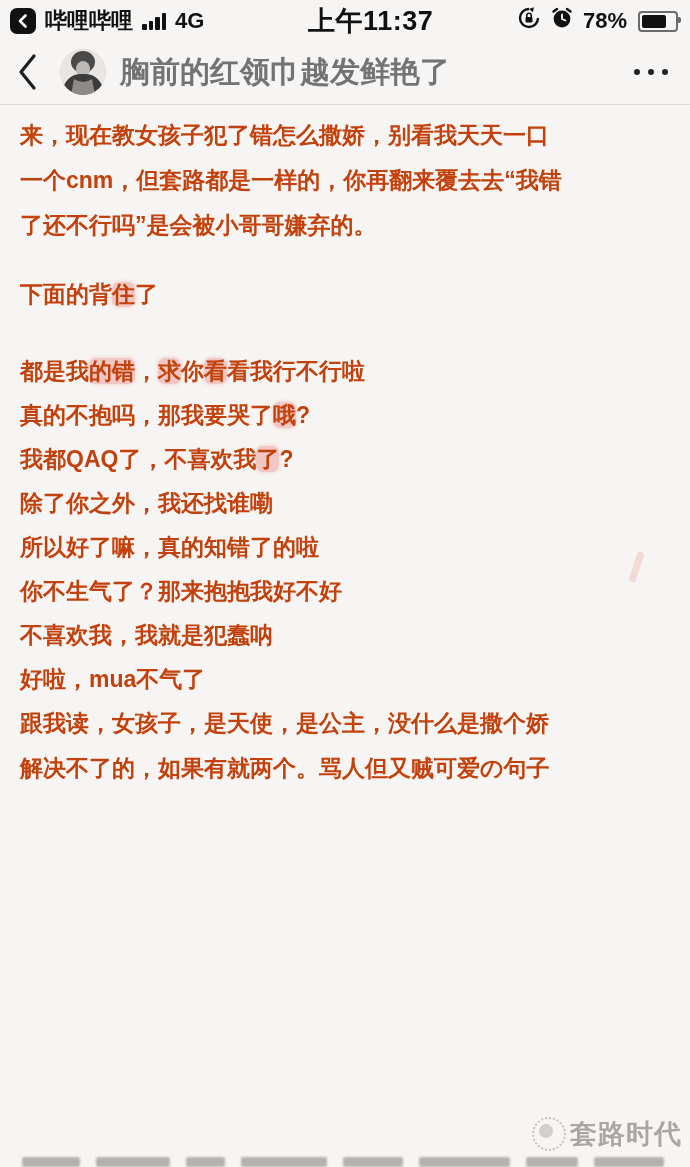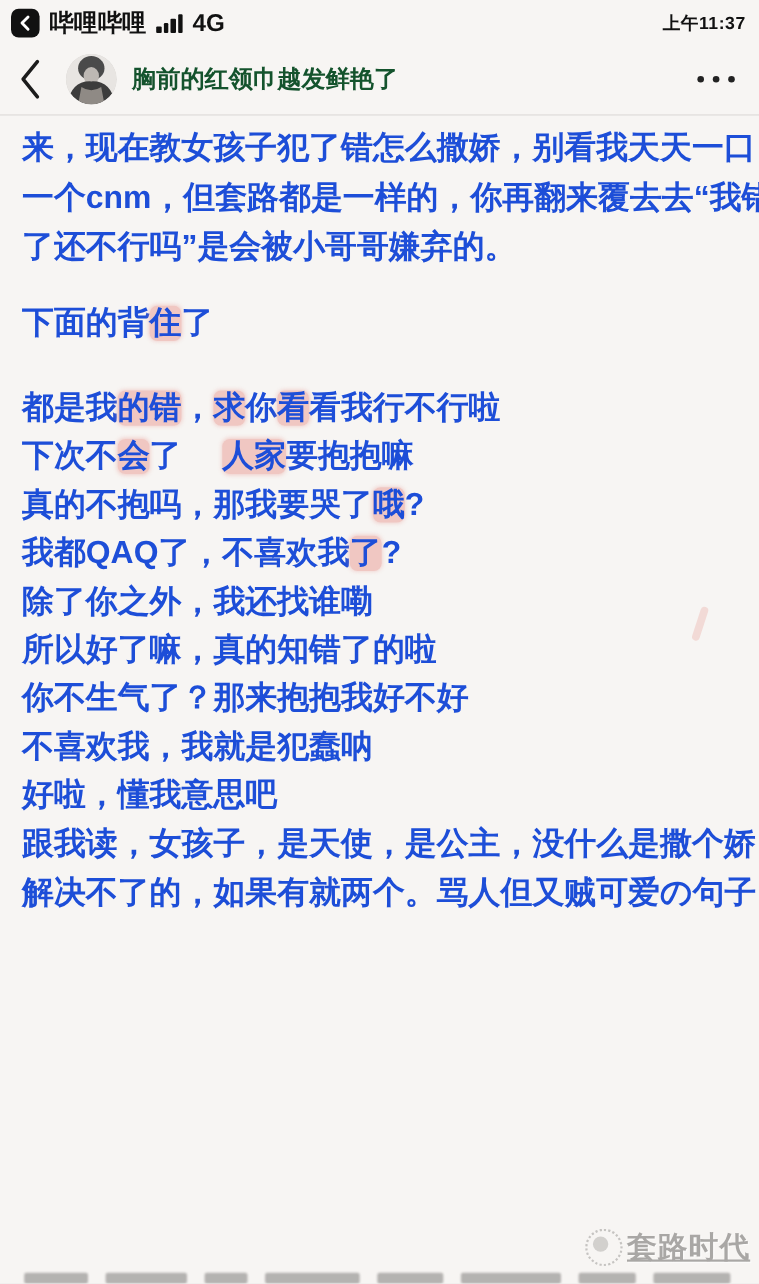--- a/index.html
+++ b/index.html
@@ -18,61 +18,60 @@
   .back-chip{
     width:26px;height:26px;border-radius:7px;background:#111;
     display:flex;align-items:center;justify-content:center;
   }
   .signal{display:flex;align-items:flex-end;gap:2px;height:17px;}
   .signal i{display:block;width:4.5px;background:#111;border-radius:1px;}
   .signal i:nth-child(1){height:6px;}
   .signal i:nth-child(2){height:9px;}
   .signal i:nth-child(3){height:13px;}
   .signal i:nth-child(4){height:17px;}
-  .sb-time{font-size:16px;font-weight:700;letter-spacing:.5px;margin-left:20px;}
+  .sb-time{font-size:27px;font-weight:700;letter-spacing:.5px;margin-left:20px;}
   .battery{position:relative;width:36px;height:17px;border:2px solid #6b6b6b;border-radius:4px;margin-left:2px;}
   .battery .fill{position:absolute;left:2px;top:2px;bottom:2px;width:24px;background:#111;border-radius:2px;}
   .battery .nub{position:absolute;right:-5px;top:4.5px;width:3px;height:6px;background:#6b6b6b;border-radius:0 2px 2px 0;}
   
   .nav-bar{
     height:64px; display:flex; align-items:center; padding:0 22px 0 16px;
     border-bottom:1px solid #dcdad8;
   }
   .nav-back{margin-right:22px;display:flex;align-items:center;}
   .avatar{
     width:46px;height:46px;border-radius:50%;overflow:hidden;flex:0 0 auto;
     margin-right:14px;background:#d8d5d2;
   }
-  .nav-title{font-size:22px;font-weight:700;color:#14532d;white-space:nowrap;}
+  .nav-title{font-size:30px;font-weight:700;color:#737373;white-space:nowrap;}
   .nav-more{margin-left:auto;display:flex;gap:8px;align-items:center;padding:8px 0;}
   .nav-more i{width:6px;height:6px;border-radius:50%;background:#222;display:block;}
   
   .article{padding:8px 18px 0 20px;}
   .t-line{
-    font-size:29px; line-height:45px; font-weight:600; color:#1d4ed8;
+    font-size:23px; line-height:45px; font-weight:600; color:#c2410c;
     white-space:pre; letter-spacing:0;
   }
   .heading{margin-top:24px;font-family:Liberation Serif, serif;}
   .sajiao{margin-top:32px;}
   .sajiao .t-line{line-height:44px;}
   .para2{margin-top:56px;}
   .hl{
     background:rgba(233,148,140,.48); border-radius:7px;
     box-shadow:0 0 4px rgba(233,148,140,.45);
   }
   
   .pink-slash{
     position:absolute; left:633px; top:551px; width:7px; height:32px;
     background:#efc2be; opacity:.55; border-radius:4px; transform:rotate(18deg);
   }
   .watermark{
     position:absolute; top:1116px; right:8px; display:flex; align-items:center; gap:4px;
     color:#8f8d8b; opacity:.75; font-size:27px; font-weight:700; letter-spacing:1px;
     text-shadow:1px 1px 0 rgba(255,255,255,.8);
-    text-decoration:underline;
   }
   .wm-icon{width:30px;height:30px;border:2px dotted #a5a3a1;border-radius:50%;position:relative;opacity:.8;}
   .wm-icon::after{content:"";position:absolute;left:5px;top:5px;width:14px;height:14px;border-radius:50%;background:#b9b7b5;}
   .cutoff-row{
     position:absolute; left:22px; top:1157px; right:26px; height:10px;
     display:flex; gap:16px; filter:blur(1px); opacity:.55;
   }
   .cutoff-row i{display:block;background:#7e7c7a;height:100%;border-radius:2px;}
 </style>
 </head>
@@ -91,20 +90,43 @@
       <span class="signal">
           <i></i>
           <i></i>
           <i></i>
           <i></i>
         </span>
       <span>4G</span>
     </div>
     <div class="sb-group">
       <span class="sb-time">上午11:37</span>
+    </div>
+    <div class="sb-group">
+      <span>
+        <svg width="24" height="24" viewBox="0 0 24 24">
+          <path d="M12 3 A 9 9 0 1 0 21 12" fill="none" stroke="#111" stroke-width="2.4"></path>
+          <path d="M12 3 L16.5 0.5 L16.5 5.5 Z" fill="#111" transform="rotate(10 12 3)"></path>
+          <rect x="8.5" y="11" width="7" height="5.5" rx="1" fill="#111"></rect>
+          <path d="M9.8 11 v-1.6 a2.2 2.2 0 0 1 4.4 0 V11" fill="none" stroke="#111" stroke-width="1.6"></path>
+        </svg>
+      </span>
+      <span>
+        <svg width="24" height="24" viewBox="0 0 24 24">
+          <circle cx="12" cy="13" r="8.4" fill="#111"></circle>
+          <path d="M12 8.5 V13 L15.5 14.5" stroke="#f7f5f3" stroke-width="1.8" fill="none" stroke-linecap="round"></path>
+          <path d="M3.5 5.5 L7 3" stroke="#111" stroke-width="2.4" stroke-linecap="round"></path>
+          <path d="M20.5 5.5 L17 3" stroke="#111" stroke-width="2.4" stroke-linecap="round"></path>
+        </svg>
+      </span>
+      <span>78%</span>
+      <span class="battery">
+          <span class="fill"></span>
+          <span class="nub"></span>
+        </span>
     </div>
   </div>
 
   <div class="nav-bar">
     <span class="nav-back">
       <svg width="22" height="38" viewBox="0 0 22 38">
           <path d="M18 3 L5 19 L18 35" stroke="#1c1c1c" stroke-width="3.2" fill="none" stroke-linecap="round" stroke-linejoin="round"></path>
         </svg>
     </span>
     <span class="avatar">
@@ -133,28 +155,27 @@
 
   <div class="article">
     <div class="para">
         <div class="t-line">来，现在教女孩子犯了错怎么撒娇，别看我天天一口</div>
         <div class="t-line">一个cnm，但套路都是一样的，你再翻来覆去去“我错</div>
         <div class="t-line">了还不行吗”是会被小哥哥嫌弃的。</div>
       </div>
     <div class="heading t-line"><span>下面的背</span><span class="hl">住</span><span>了</span></div>
     <div class="sajiao">
         <div class="t-line"><span>都是我</span><span class="hl">的错</span><span>，</span><span class="hl">求</span><span>你</span><span class="hl">看</span><span>看我行不行啦</span></div>
-        <div class="t-line"><span>下次不</span><span class="hl">会</span><span>了　 </span><span class="hl">人家</span><span>要抱抱嘛</span></div>
         <div class="t-line"><span>真的不抱吗，那我要哭了</span><span class="hl">哦</span><span>?</span></div>
         <div class="t-line"><span>我都QAQ了，不喜欢我</span><span class="hl">了</span><span>?</span></div>
         <div class="t-line"><span>除了你之外，我还找谁嘞</span></div>
         <div class="t-line"><span>所以好了嘛，真的知错了的啦</span></div>
         <div class="t-line"><span>你不生气了？那来抱抱我好不好</span></div>
         <div class="t-line"><span>不喜欢我，我就是犯蠢呐</span></div>
-        <div class="t-line"><span>好啦，懂我意思吧</span></div>
+        <div class="t-line"><span>好啦，mua不气了</span></div>
       </div>
     <div class="para para3">
         <div class="t-line">跟我读，女孩子，是天使，是公主，没什么是撒个娇</div>
         <div class="t-line">解决不了的，如果有就两个。骂人但又贼可爱の句子</div>
       </div>
   </div>
 
   <div class="pink-slash"></div>
 
   <div class="watermark">

